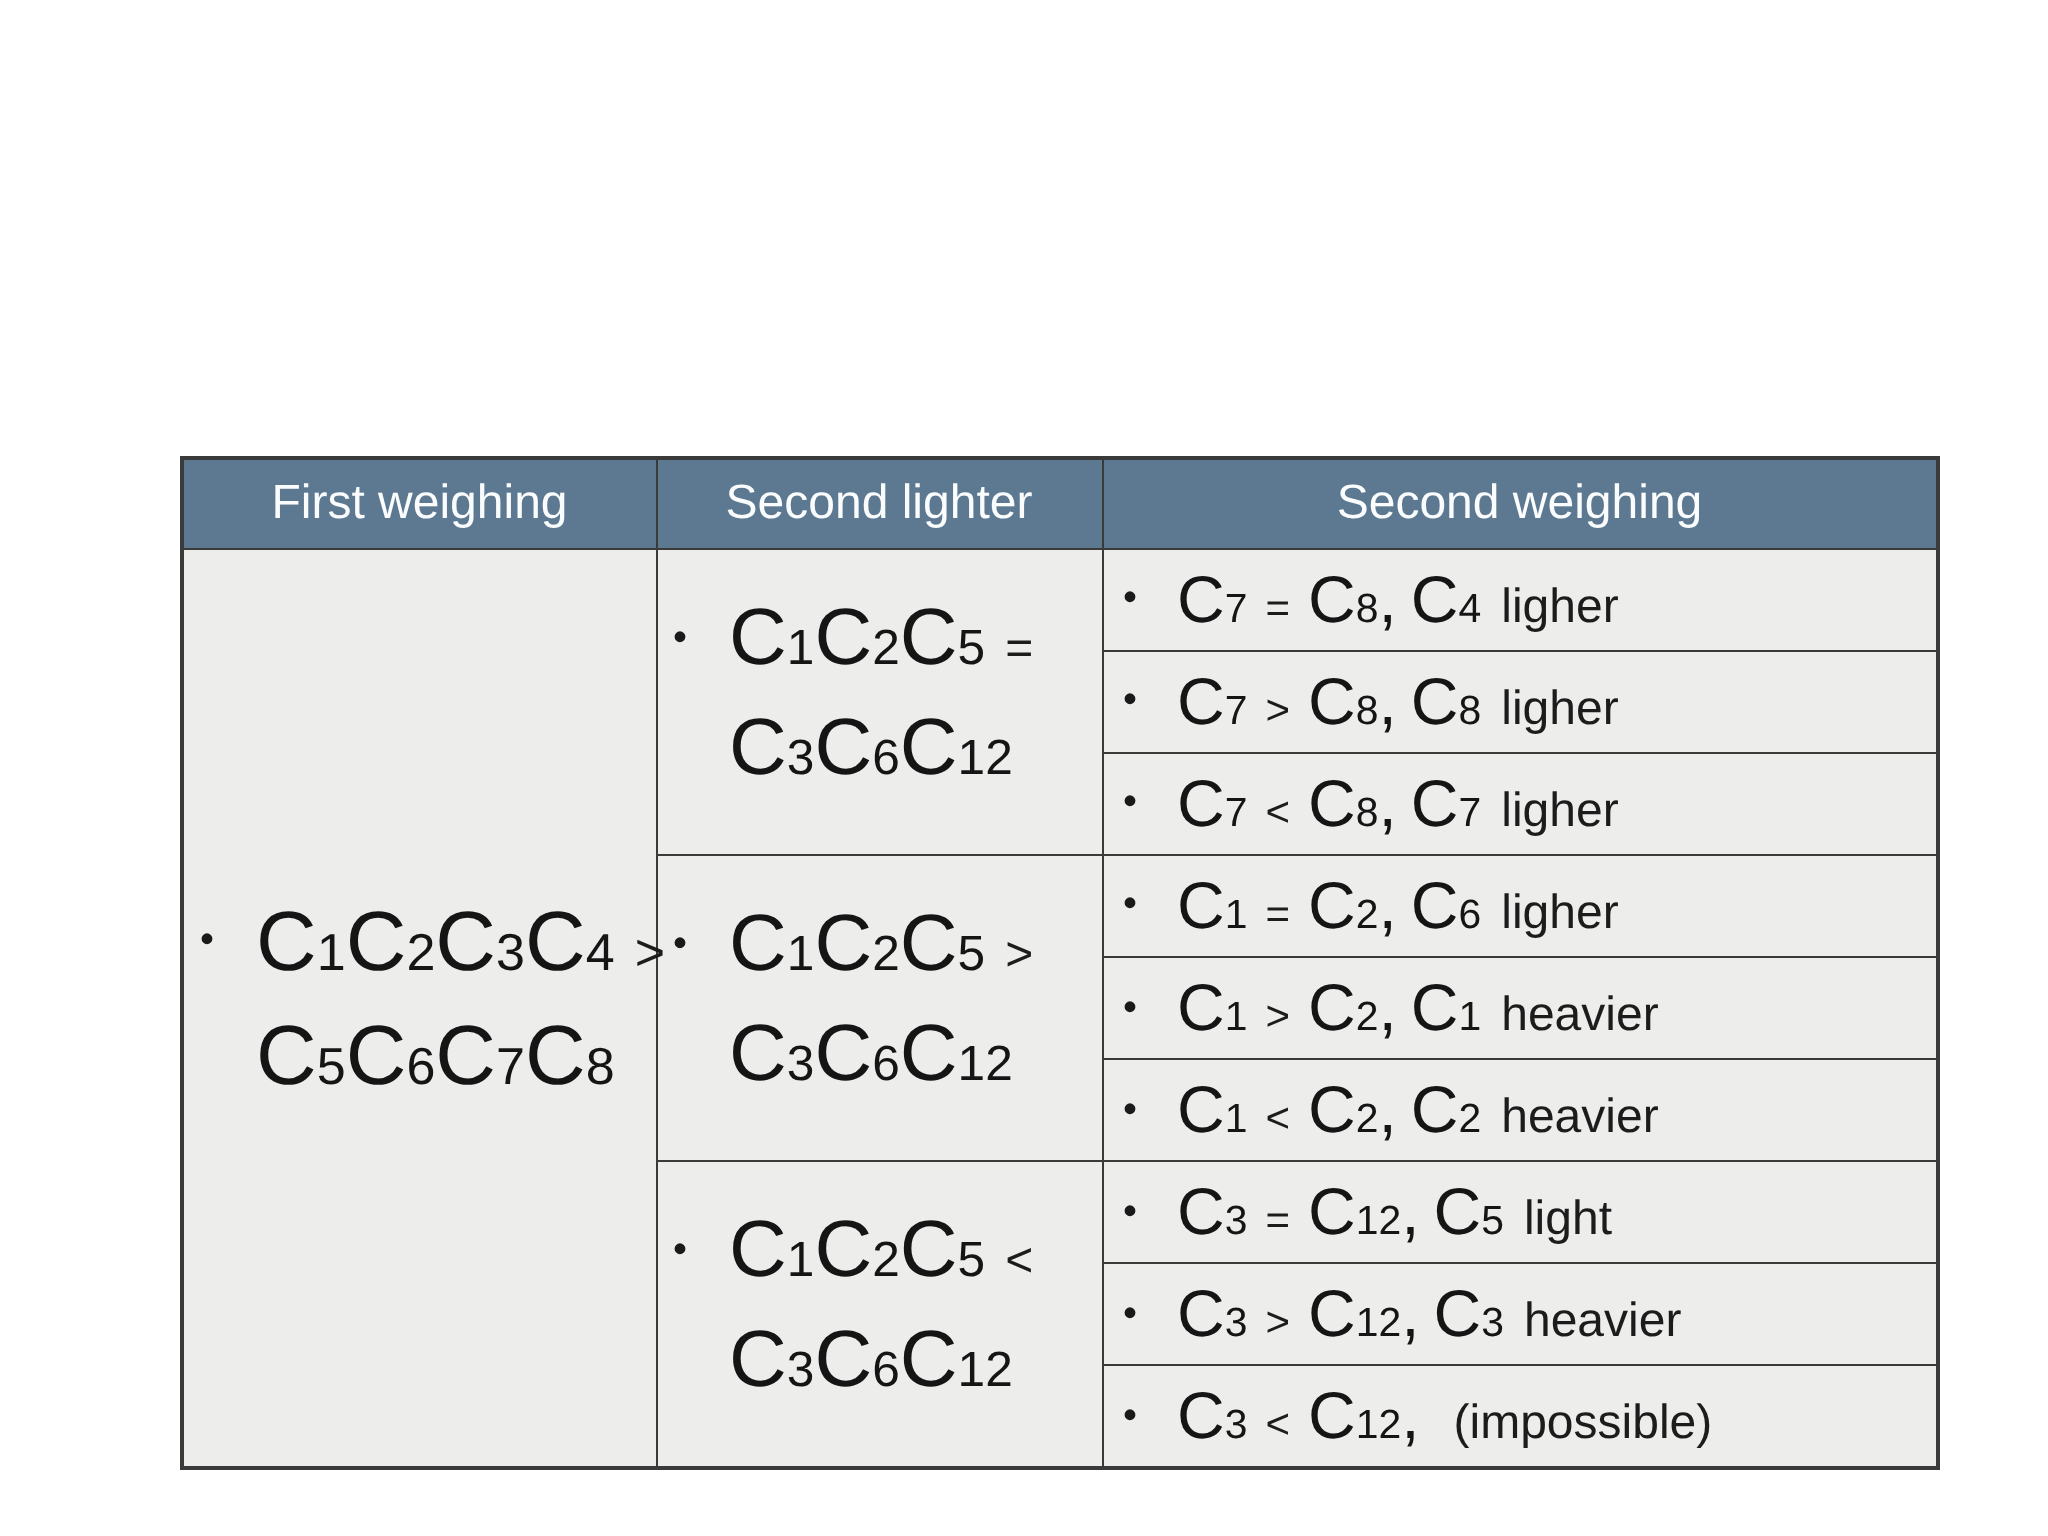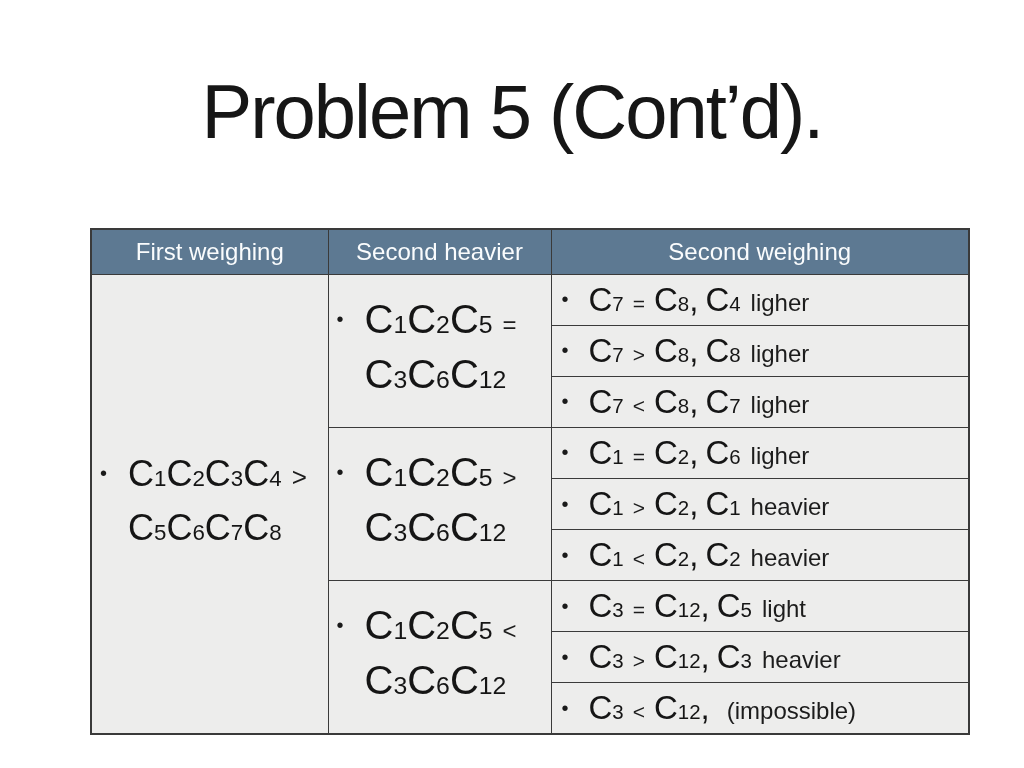--- a/index.html
+++ b/index.html
@@ -48,21 +48,21 @@
   .cell-flex.center{align-items:center;}
   .bullet{
     font-size:20px;
     color:#1a1a1a;
     flex:0 0 auto;
   }
   
   .c1 .cell-flex{padding-left:8px;}
   .c1 .bullet{margin-right:21px; line-height:47px;}
   .c1 .line{line-height:47px; white-space:nowrap;}
-  .c1 .chem{font-size:36px;}
+  .c1 .chem{font-size:42px;}
   .c1 .op{font-size:26px; margin:0 2px 0 10px;}
   
   .c2 .cell-flex{padding-left:8px;}
   .c2 .bullet{margin-right:21px; line-height:46px;}
   .c2 .line{line-height:46px; white-space:nowrap;}
   .c2 .chem{font-size:40px;margin-top:34px;}
   .c2 .op{font-size:24px; margin:0 2px 0 10px;}
   
   .c3 .cell-flex{padding-left:10px;}
   .c3 .bullet{margin-right:20px;}
@@ -71,32 +71,31 @@
   .c3 .op{font-size:21px; margin:0 9px;}
   .c3 .word{font-size:24px; margin-left:10px;}
   .chem{font-weight:400; color:#151515;}
   .chem .sub{font-size:.62em;}
   .comma{margin-right:7px;} .c3 .comma{font-size:33px;}
 </style>
 </head>
 <body>
 
 <div class="slide">
-  <div class="slide-title">Problem 5 (Cont’d).</div>
 
   <table class="weighing">
     <colgroup>
       <col style="width:237px">
       <col style="width:223px">
       <col style="width:418px">
     </colgroup>
     <tbody>
         <tr class="hdr">
       <th class="hcell">First weighing</th>
-      <th class="hcell">Second heavier</th>
+      <th class="hcell">Second lighter</th>
       <th class="hcell">Second weighing</th>
     </tr>
     <tr class="body-row">
       <td class="cell c1" rowspan="9">
         <div class="cell-flex">
           <span class="bullet">•</span>
           <div class="lines">
                 <div class="line"><span class="chem">C<span class="sub">1</span></span><span class="chem">C<span class="sub">2</span></span><span class="chem">C<span class="sub">3</span></span><span class="chem">C<span class="sub">4</span></span><span class="op">&gt;</span></div>
                 <div class="line"><span class="chem">C<span class="sub">5</span></span><span class="chem">C<span class="sub">6</span></span><span class="chem">C<span class="sub">7</span></span><span class="chem">C<span class="sub">8</span></span></div>
               </div>

